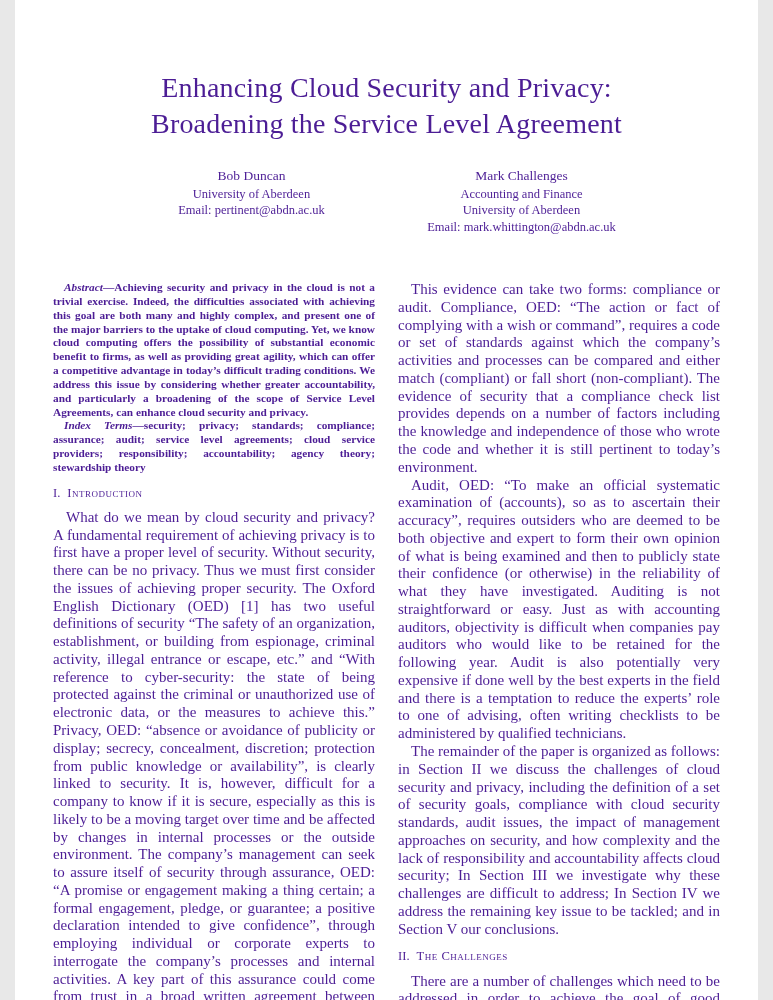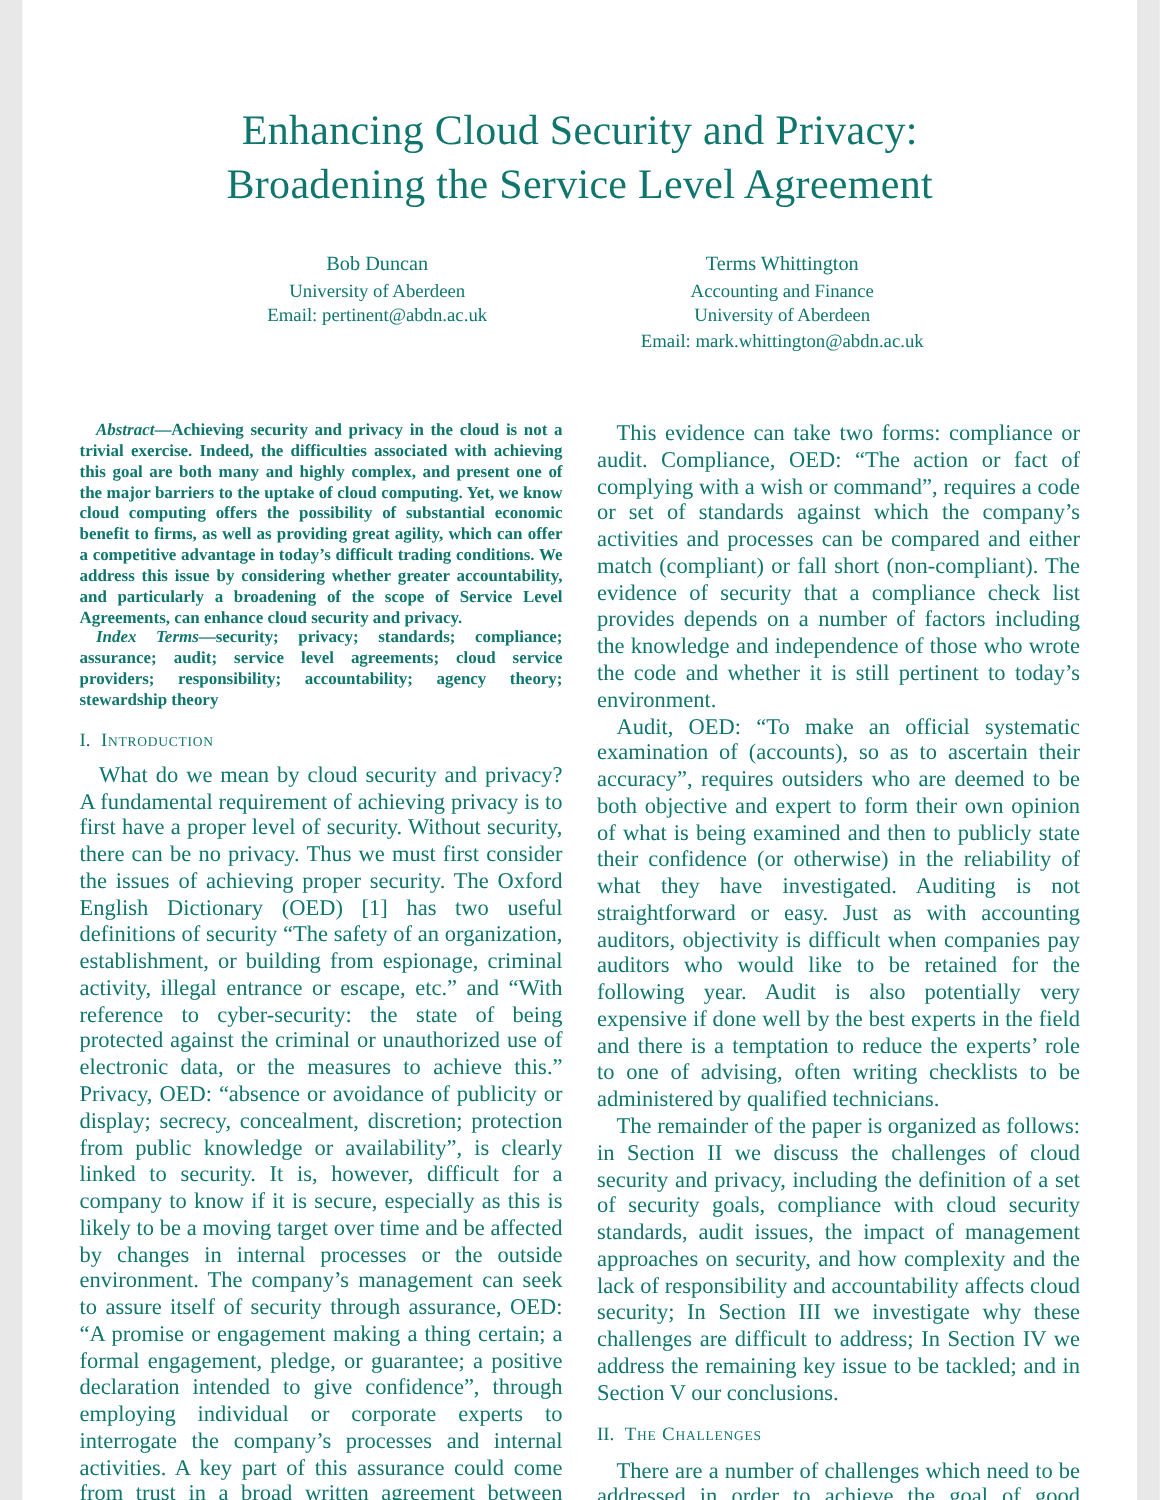--- a/index.html
+++ b/index.html
@@ -2,21 +2,21 @@
 <html lang="en"><head>
 <meta charset="utf-8">
 <style>
   html, body { margin: 0; padding: 0; background: #e8e8e8; }
   .page {
     position: relative;
     width: 743px;
     height: 1000px;
     margin: 0 auto;
     background: #ffffff;
-    color: #0f766e;
+    color: #4c1d95;
     font-family: "Liberation Serif", "DejaVu Serif", serif;
     overflow: hidden;
     box-sizing: border-box;
     padding: 70px 38px 0 38px;
   }
   .title {
     margin: 0;
     text-align: center;
     font-size: 28px;
     font-weight: 400;
@@ -80,21 +80,21 @@
     <span class="title-line">Broadening the Service Level Agreement</span>
   </h1>
 
   <div class="authors-row">
     <div class="author-block">
       <div class="author-name">Bob Duncan</div>
       <div class="author-line">University of Aberdeen</div>
       <div class="author-line">Email: pertinent@abdn.ac.uk</div>
     </div>
     <div class="author-block">
-      <div class="author-name">Terms Whittington</div>
+      <div class="author-name">Mark Challenges</div>
       <div class="author-line">Accounting and Finance</div>
       <div class="author-line">University of Aberdeen</div>
       <div class="author-line">Email: mark.whittington@abdn.ac.uk</div>
     </div>
   </div>
 
   <div class="columns">
 
     <div class="col">
       <p class="abstract-p"><span class="term-label">Abstract</span><span>—Achieving security and privacy in the cloud is not a trivial exercise. Indeed, the difficulties associated with achieving this goal are both many and highly complex, and present one of the major barriers to the uptake of cloud computing. Yet, we know cloud computing offers the possibility of substantial economic benefit to firms, as well as providing great agility, which can offer a competitive advantage in today’s difficult trading conditions. We address this issue by considering whether greater accountability, and particularly a broadening of the scope of Service Level Agreements, can enhance cloud security and privacy.</span></p>

